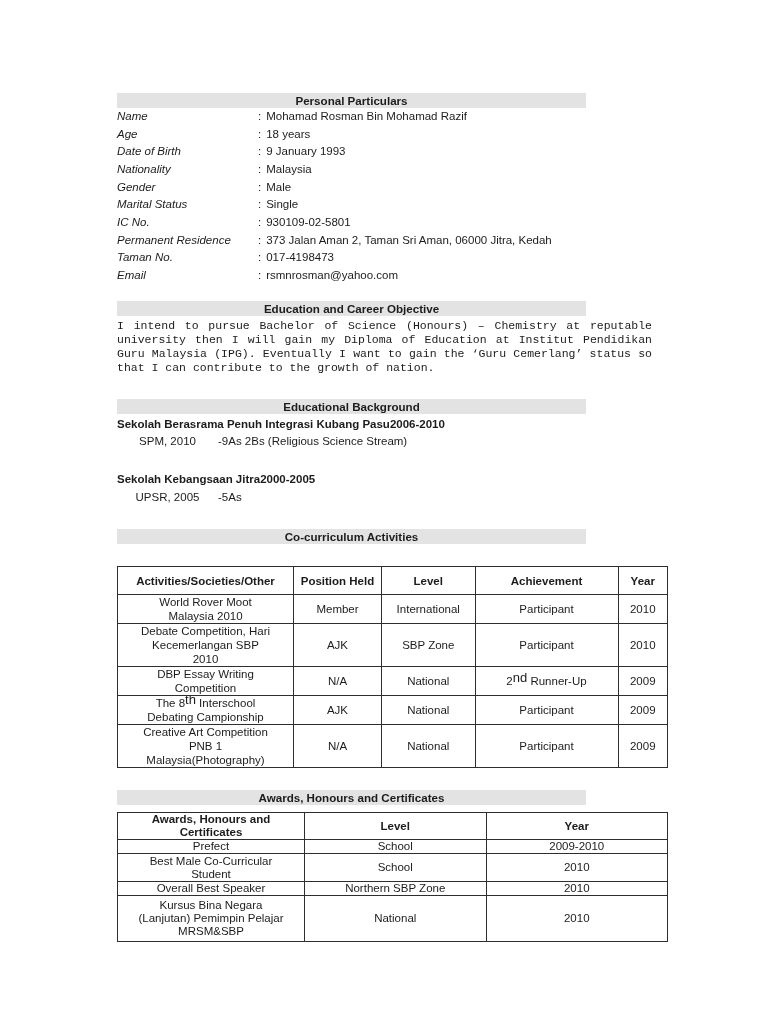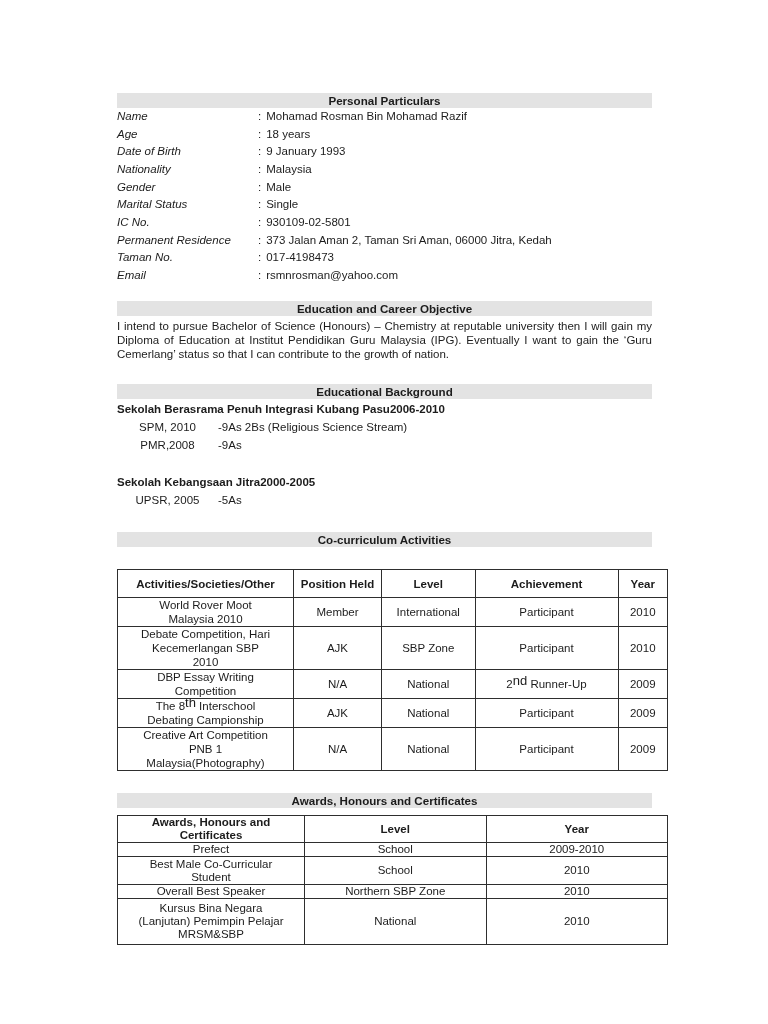--- a/index.html
+++ b/index.html
@@ -5,36 +5,36 @@
   html, body { margin: 0; padding: 0; background: #ffffff; }
   .page {
     position: relative; width: 768px; height: 1024px;
     background: #ffffff; overflow: hidden;
     font-family: "Liberation Sans", sans-serif;
     color: #1c1c1c; font-size: 11.5px;
   }
   .content { position: absolute; left: 117px; top: 93px; width: 551px; }
 
   .bar {
-    width: 535px; height: 15px; background: #e3e3e3;
+    width: 469px; height: 15px; background: #e3e3e3;
     text-align: center; font-weight: bold; line-height: 15px; font-size: 11.6px;
   }
   .mt24 { margin-top: 16px; }
   .mt23 { margin-top: 23px; }
   .mt22 { margin-top: 22px; }
   .mt20 { margin-top: 20px; }
   .mt7  { margin-top: 7px; }
   .mt2  { margin-top: 2px; }
 
   .prow { display: flex; width: 535px; line-height: 17.65px; }
   .plabel { flex: 0 0 141px; font-style: italic; }
   .pcolon { flex: 0 0 auto; margin-right: 5px; }
   .pvalue { flex: 1 1 auto; white-space: nowrap; }
 
-  .objective { width: 535px; margin: 3px 0 0 0; text-align: justify; line-height: 14.3px; }
+  .objective { width: 535px; margin: 3px 0 0 0; text-align: justify; line-height: 14.3px; font-family: Liberation Mono, monospace; }
 
   .school-line { display: flex; justify-content: flex-start; width: 535px;
                  font-weight: bold; line-height: 17.6px; }
   .result-row { display: flex; width: 535px; line-height: 17.6px; }
   .result-exam { flex: 0 0 101px; text-align: center; }
 
   table { border-collapse: collapse; width: 551px; table-layout: fixed; }
   th, td {
     border: 1px solid #2e2e2e; text-align: center; vertical-align: middle;
     font-size: 11.5px; line-height: 14px; padding: 0; overflow: hidden;
@@ -113,24 +113,20 @@
     <div class="bar mt23">Educational Background</div>
     <div class="mt2">
       <div class="school-line">
         <span>Sekolah Berasrama Penuh Integrasi Kubang Pasu</span>
         <span>2006-2010</span>
       </div>
       <div class="result-row">
         <span class="result-exam">SPM, 2010</span>
         <span>-9As 2Bs (Religious Science Stream)</span>
       </div>
-      <div class="result-row">
-        <span class="result-exam">PMR,2008</span>
-        <span>-9As</span>
-      </div>
       <div class="school-line mt20">
         <span>Sekolah Kebangsaan Jitra</span>
         <span>2000-2005</span>
       </div>
       <div class="result-row">
         <span class="result-exam">UPSR, 2005</span>
         <span>-5As</span>
       </div>
     </div>
 

